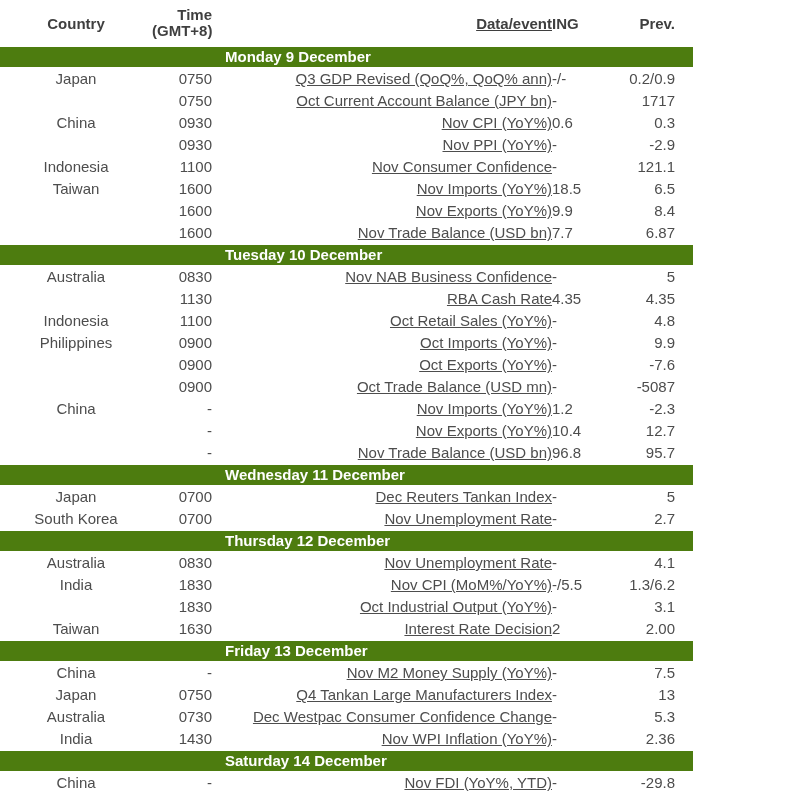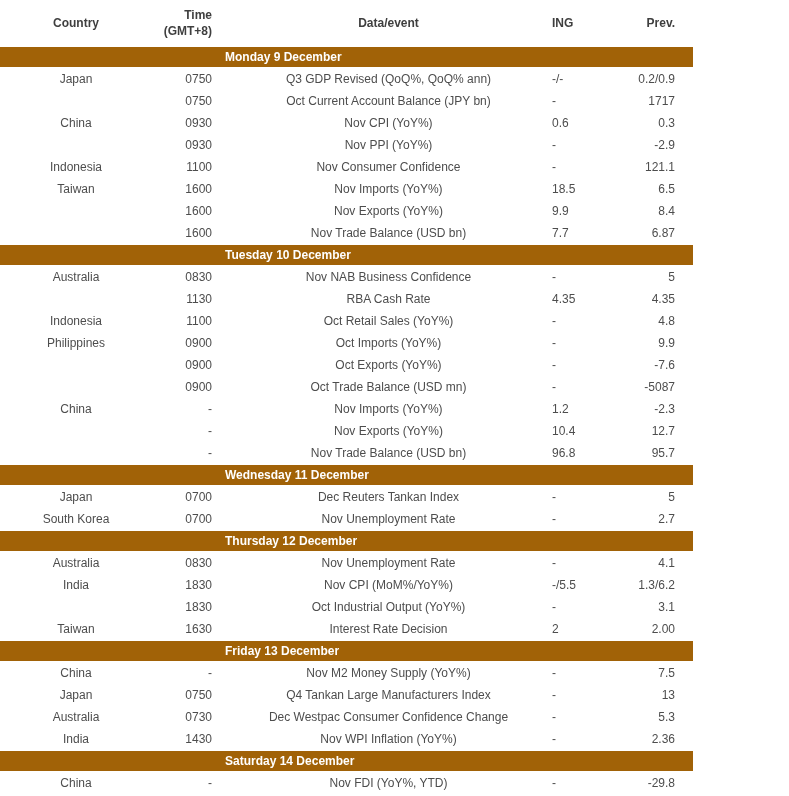--- a/index.html
+++ b/index.html
@@ -7,49 +7,49 @@
     font-family:"Liberation Sans","DejaVu Sans",sans-serif;
     -webkit-font-smoothing:antialiased;
   }
   .calendar{
     position:relative;
     width:693px;
     height:796px;
     background:#ffffff;
     overflow:hidden;
     color:#4d4d4d;
-    font-size:12px;
+    font-size:15px;
   }
   .hdr-row{
     display:grid;
     grid-template-columns:152px 60px 1fr 49px 92px;
     height:46px;
     align-items:center;
     font-weight:700;
     color:#3f3f3f;
   }
   .cell{white-space:nowrap;overflow:hidden;}
   .c-country{text-align:center;}
   .c-time{text-align:right;}
-  .c-event{text-align:center;padding-left:13px;}
+  .c-event{text-align:right;padding-left:13px;text-decoration:underline;}
   .c-ing{text-align:left;}
   .c-prev{text-align:right;padding-right:18px;}
   .time-hdr{line-height:16px;}
   .time-hdr span{display:block;}
   .row{
     display:grid;
     grid-template-columns:152px 60px 1fr 49px 92px;
     height:22px;
     line-height:22px;
   }
   .band{
     height:20px;
     line-height:20px;
     margin:1px 0;
-    background:#a16207;
+    background:#4d7c0f;
     color:#ffffff;
     font-weight:700;
     padding-left:225px;
     white-space:nowrap;
   }
 </style>
 </head>
 <body>
 
 <div class="calendar">

